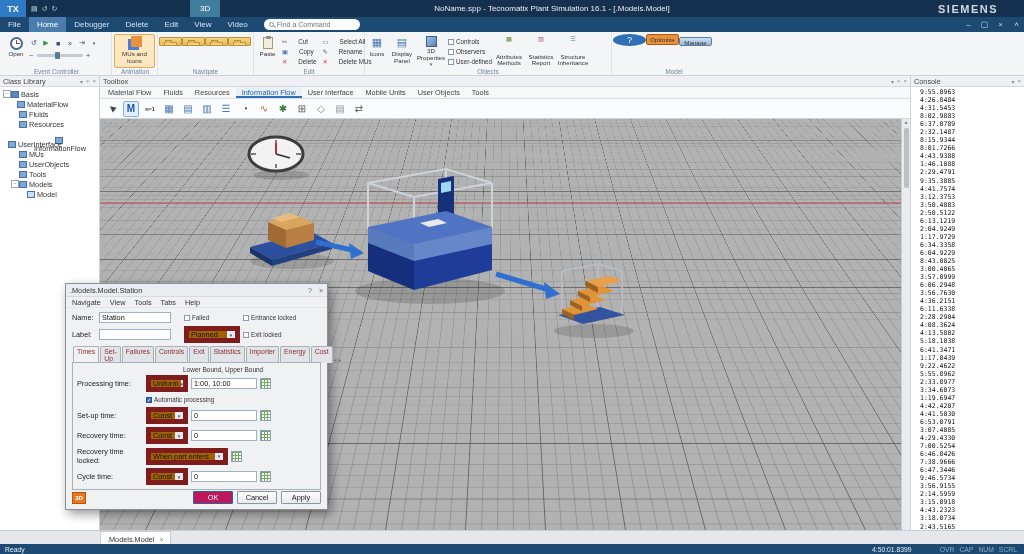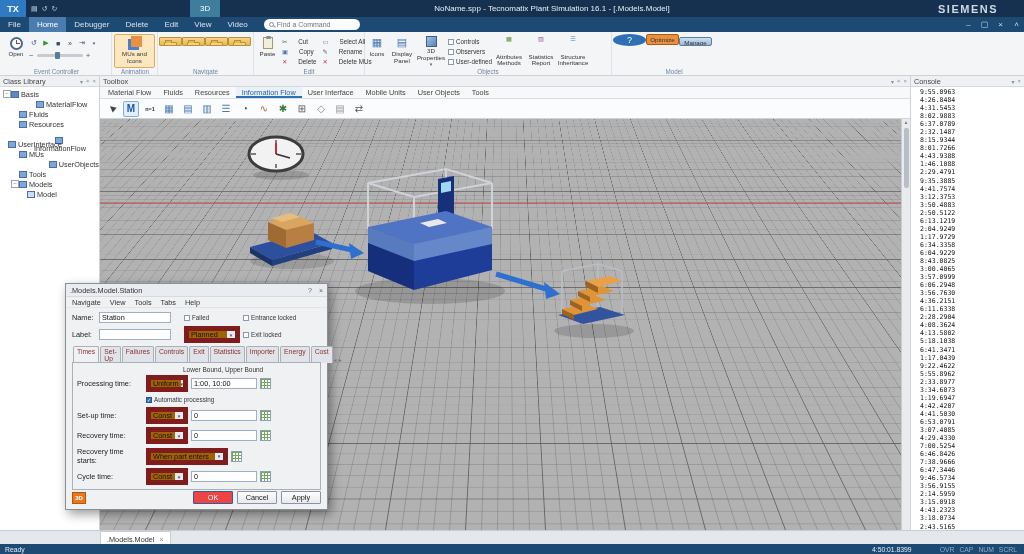--- a/index.html
+++ b/index.html
@@ -148,21 +148,21 @@
 .gridbtn{width:11px;height:11px;border:1px solid #8aa0b8;background:#fff;flex:none;background-image:linear-gradient(#74a85c 1px,transparent 1px),linear-gradient(90deg,#74a85c 1px,transparent 1px);background-size:3px 3px}
 .dtabs{display:flex;align-items:flex-end;margin-top:3px;padding-left:1px;position:relative}
 .dtab2{padding:1px 3px;border:1px solid #aab0b8;border-bottom:none;background:#e0e3e8;color:#8b2f2f;font-size:6.8px;margin-right:1px;border-radius:2px 2px 0 0}
 .dtab2.active{background:#f0f1f3;padding-bottom:2px}
 .tabscroll{margin-left:auto;font-size:6px;color:#777;display:flex;gap:2px}
 .dpanel{border:1px solid #aab0b8;margin-top:-1px;padding:3px 4px;position:relative;height:128px;background:#f0f1f3}
 .hint{font-size:6.5px;color:#333;margin:0 0 2px 106px}
 .dlg-foot{position:absolute;bottom:5px;left:6px;right:6px;display:flex;align-items:center;gap:4px}
 .badge3d{width:14px;height:12px;background:#e8781e;color:#fff;font-size:6px;font-weight:bold;display:flex;align-items:center;justify-content:center;border:1px solid #b4560f}
 .btn{width:40px;height:13px;border:1px solid #8a95a3;background:linear-gradient(#fdfdfd,#e6e9ee);display:flex;align-items:center;justify-content:center;font-size:7.3px;color:#222;border-radius:1px}
-.btn.primary{background:#ef4444;border-color:#2a5fa0;color:#fff}
+.btn.primary{background:#be185d;border-color:#2a5fa0;color:#fff}
 </style>
 </head>
 <body>
 
 <div class="app">
 
   <div class="titlebar">
     <div class="logo">TX</div>
     <div class="qa">
       <span>▤</span>
@@ -423,21 +423,21 @@
       </span>
     </div>
     <div class="tree">
 
         <div class="titem exp" data-icon="root" style="padding-left: 3px;">
           <span class="tw"></span>
           <span class="ti"></span>
           <span>Basis</span>
         </div>
 
-        <div class="titem" data-icon="folder" style="padding-left: 28px;">
+        <div class="titem" data-icon="folder" style="padding-left: 9px;">
           <span class="tw"></span>
           <span class="ti"></span>
           <span>MaterialFlow</span>
         </div>
 
         <div class="titem" data-icon="folder" style="padding-left: 11px;">
           <span class="tw"></span>
           <span class="ti"></span>
           <span>Fluids</span>
         </div>
@@ -459,21 +459,21 @@
           <span class="ti"></span>
           <span>UserInterface</span>
         </div>
 
         <div class="titem" data-icon="folder" style="padding-left: 11px;">
           <span class="tw"></span>
           <span class="ti"></span>
           <span>MUs</span>
         </div>
 
-        <div class="titem" data-icon="folder" style="padding-left: 11px; justify-content: flex-end;">
+        <div class="titem" data-icon="folder" style="padding-left: 11px;">
           <span class="tw"></span>
           <span class="ti"></span>
           <span>UserObjects</span>
         </div>
 
         <div class="titem" data-icon="folder" style="padding-left: 11px;">
           <span class="tw"></span>
           <span class="ti"></span>
           <span>Tools</span>
         </div>
@@ -781,21 +781,21 @@
         <div class="frow">
           <span class="flabel" style="width:66px">Recovery time:</span>
           <span class="dd" style="width:42px">
               <span>Const</span>
               <span class="da">▾</span>
             </span>
           <input class="field" style="width: 66px;" value="0">
           <span class="gridbtn"></span>
         </div>
         <div class="frow">
-          <span class="flabel" style="width:66px">Recovery time starts:</span>
+          <span class="flabel" style="width:66px">Recovery time locked:</span>
           <span class="dd" style="width:82px">
               <span>When part enters</span>
               <span class="da">▾</span>
             </span>
           <span class="gridbtn"></span>
         </div>
         <div class="frow">
           <span class="flabel" style="width:66px">Cycle time:</span>
           <span class="dd" style="width:42px">
               <span>Const</span>

